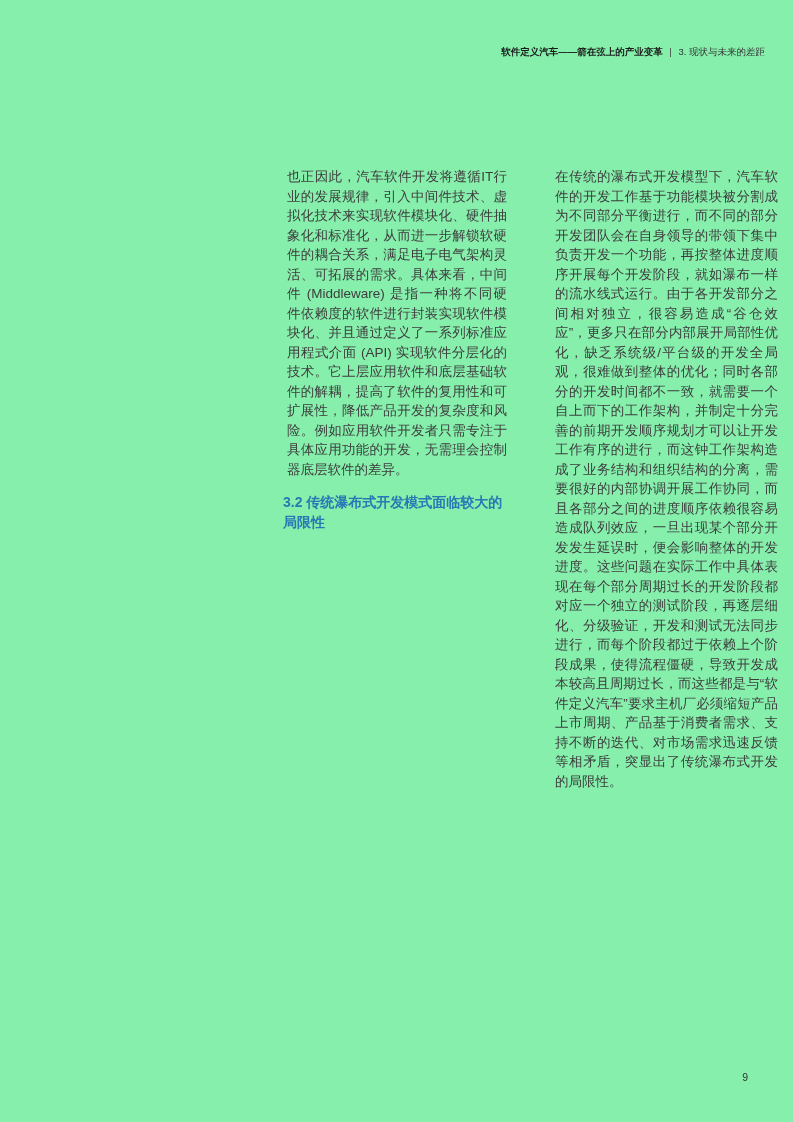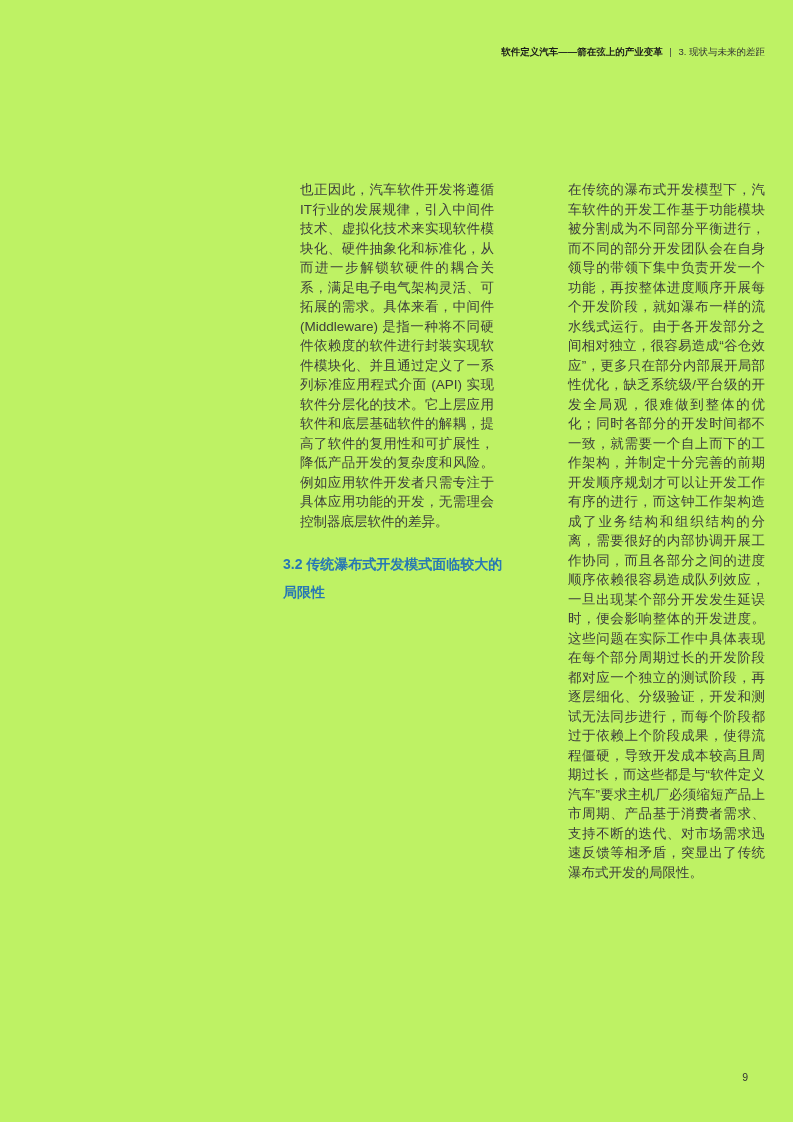--- a/index.html
+++ b/index.html
@@ -4,21 +4,21 @@
 <style>
   html, body {
     margin: 0;
     padding: 0;
     background: #ffffff;
   }
   .page {
     position: relative;
     width: 793px;
     height: 1122px;
-    background: #bef264;
+    background: #86efac;
     overflow: hidden;
     font-family: "Liberation Sans", "DejaVu Sans", sans-serif;
   }
   
   .page-header {
     position: absolute;
     top: 45px;
     right: 28px;
     font-size: 9.5px;
     line-height: 13px;
@@ -36,26 +36,26 @@
     width: 228px;
     font-size: 13.5px;
     line-height: 19.5px;
     color: #3d3d3d;
     text-align: justify;
     text-justify: inter-ideograph;
   }
   .col-left  { left: 283px; }
   .col-right { left: 551px; width: 231px; }
 
-  .body-p { margin: 17px; }
+  .body-p { margin: 4px; }
 
   .section-heading {
-    margin: 19px 0 0 0;
+    margin: 13px 0 0 0;
     font-size: 14px;
-    line-height: 28px;
+    line-height: 20px;
     font-weight: bold;
     color: #2878B4;
     text-align: left;
   }
   .bold-lead {
     font-weight: bold;
     color: #222222;
   }
 
   

